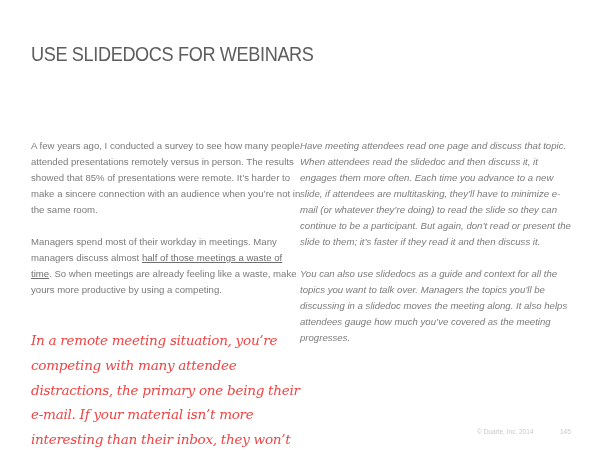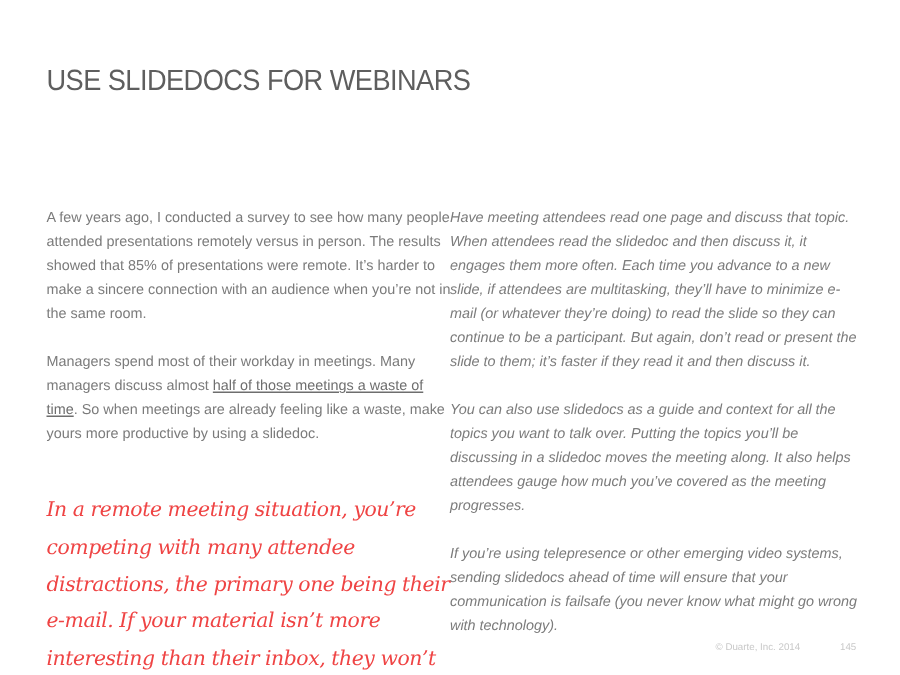--- a/index.html
+++ b/index.html
@@ -28,24 +28,23 @@
     .footer-copy { left: 477px; }
     .footer-page { left: 560px; }
   </style>
 </head>
 <body>
 
 <h1 class="title">USE SLIDEDOCS FOR WEBINARS</h1>
 
 <div class="col col-left">
   <p>A few years ago, I conducted a survey to see how many people attended presentations remotely versus in person. The results showed that 85% of presentations were remote. It’s harder to make a sincere connection with an audience when you’re not in the same room.</p>
-  <p><span>Managers spend most of their workday in meetings. Many managers discuss almost </span><a class="link">half of those meetings a waste of time</a><span>. So when meetings are already feeling like a waste, make yours more productive by using a slidedoc.</span></p>
+  <p><span>Managers spend most of their workday in meetings. Many managers discuss almost </span><a class="link">half of those meetings a waste of time</a><span>. So when meetings are already feeling like a waste, make yours more productive by using a competing.</span></p>
   <div class="quote">In a remote meeting situation, you’re competing with many attendee distractions, the primary one being their e-mail. If your material isn’t more interesting than their inbox, they won’t be 100% present.</div>
 </div>
 
 <div class="col col-right">
   <p>Have meeting attendees read one page and discuss that topic. When attendees read the slidedoc and then discuss it, it engages them more often. Each time you advance to a new slide, if attendees are multitasking, they’ll have to minimize e-mail (or whatever they’re doing) to read the slide so they can continue to be a participant. But again, don’t read or present the slide to them; it’s faster if they read it and then discuss it.</p>
-  <p>You can also use slidedocs as a guide and context for all the topics you want to talk over. Putting the topics you’ll be discussing in a slidedoc moves the meeting along. It also helps attendees gauge how much you’ve covered as the meeting progresses.</p>
-  <p>If you’re using telepresence or other emerging video systems, sending slidedocs ahead of time will ensure that your communication is failsafe (you never know what might go wrong with technology).</p>
+  <p>You can also use slidedocs as a guide and context for all the topics you want to talk over. Managers the topics you’ll be discussing in a slidedoc moves the meeting along. It also helps attendees gauge how much you’ve covered as the meeting progresses.</p>
 </div>
 
 <div class="footer footer-copy">© Duarte, Inc. 2014</div>
 <div class="footer footer-page">145</div>
 
 </body></html>

